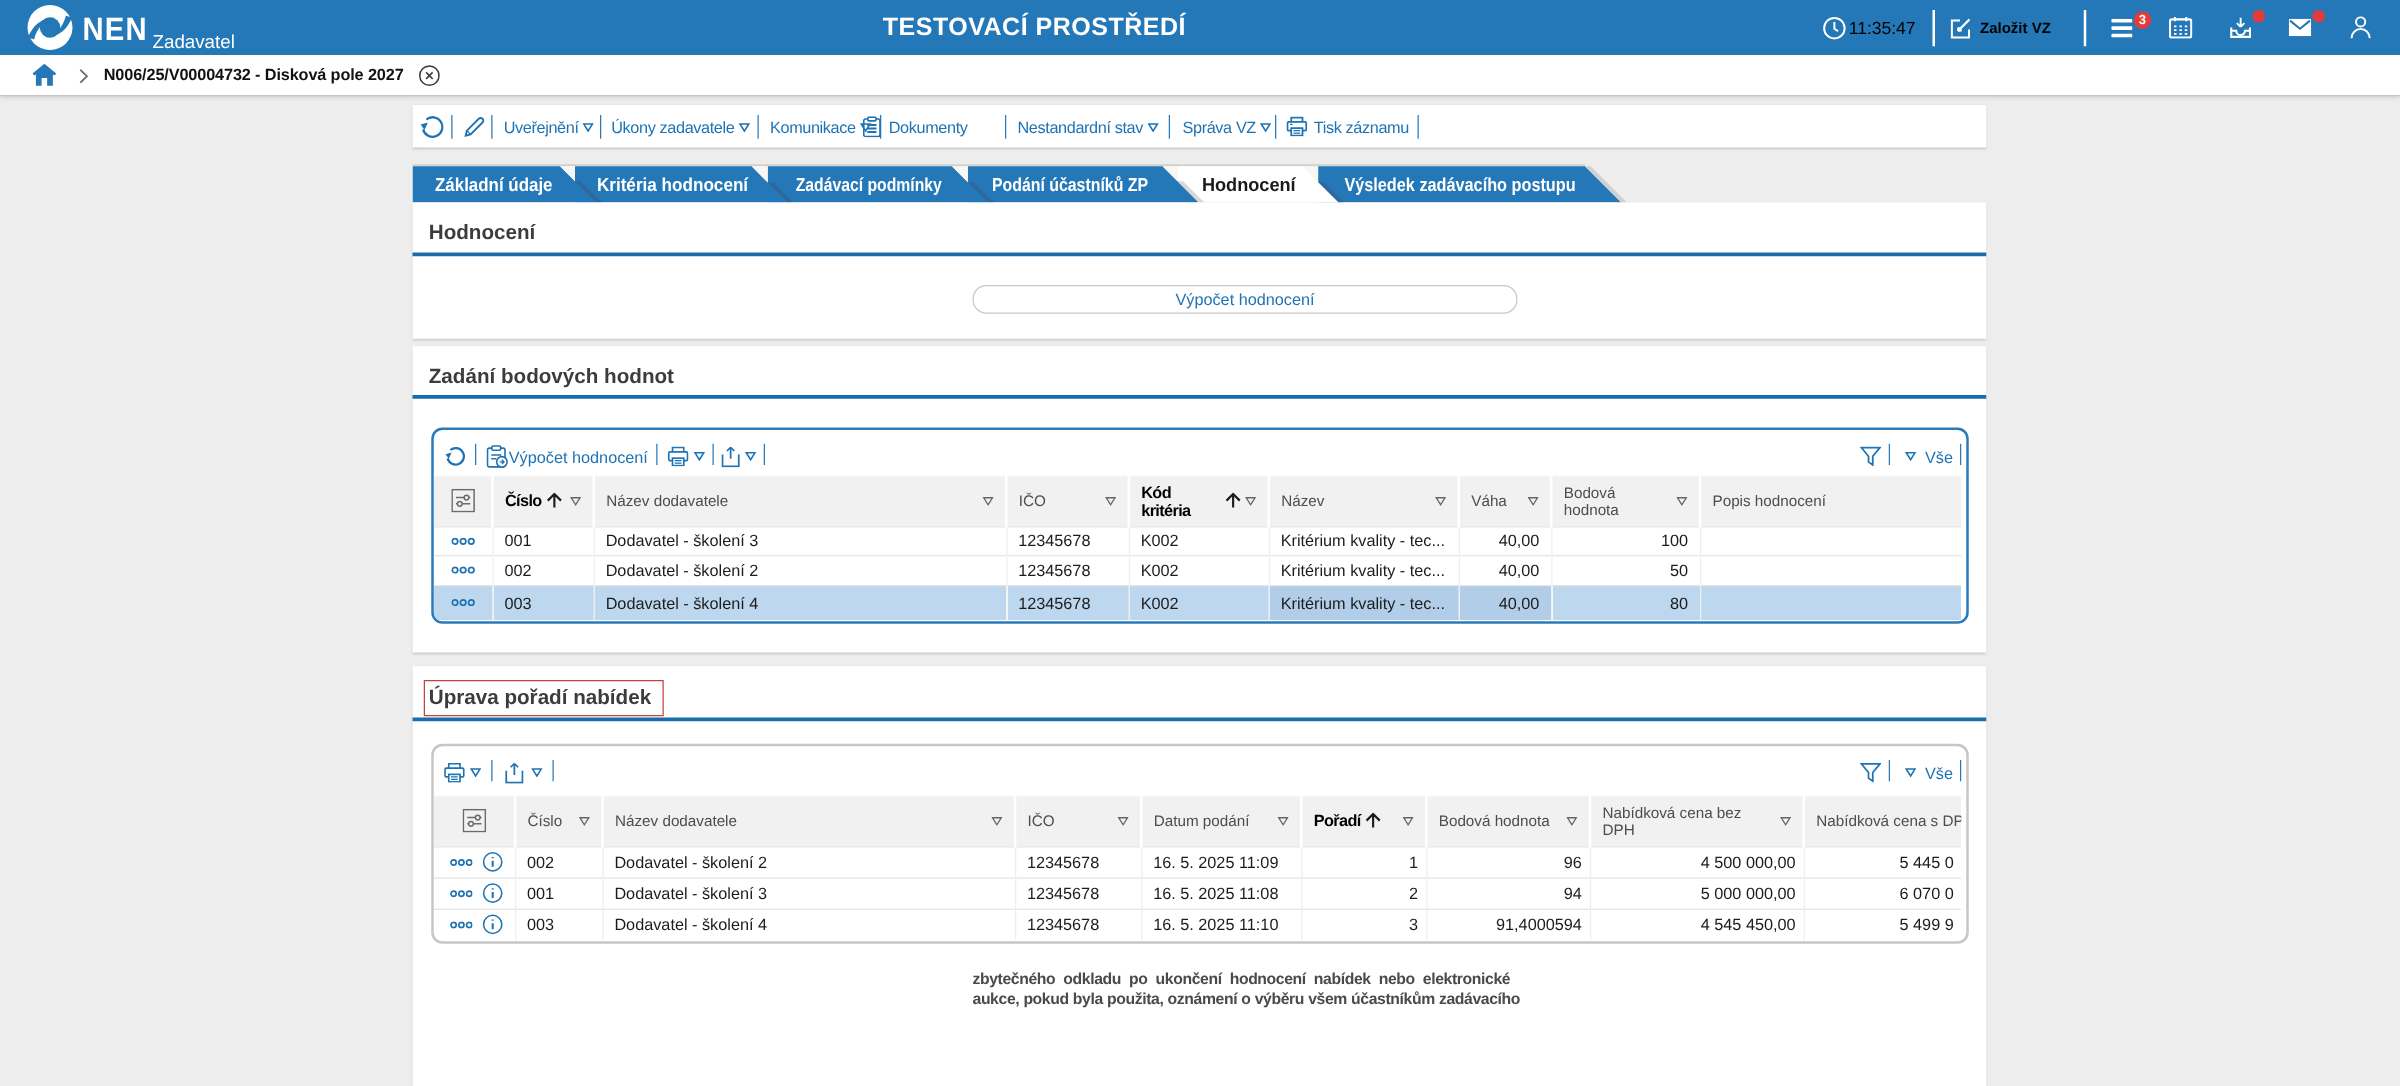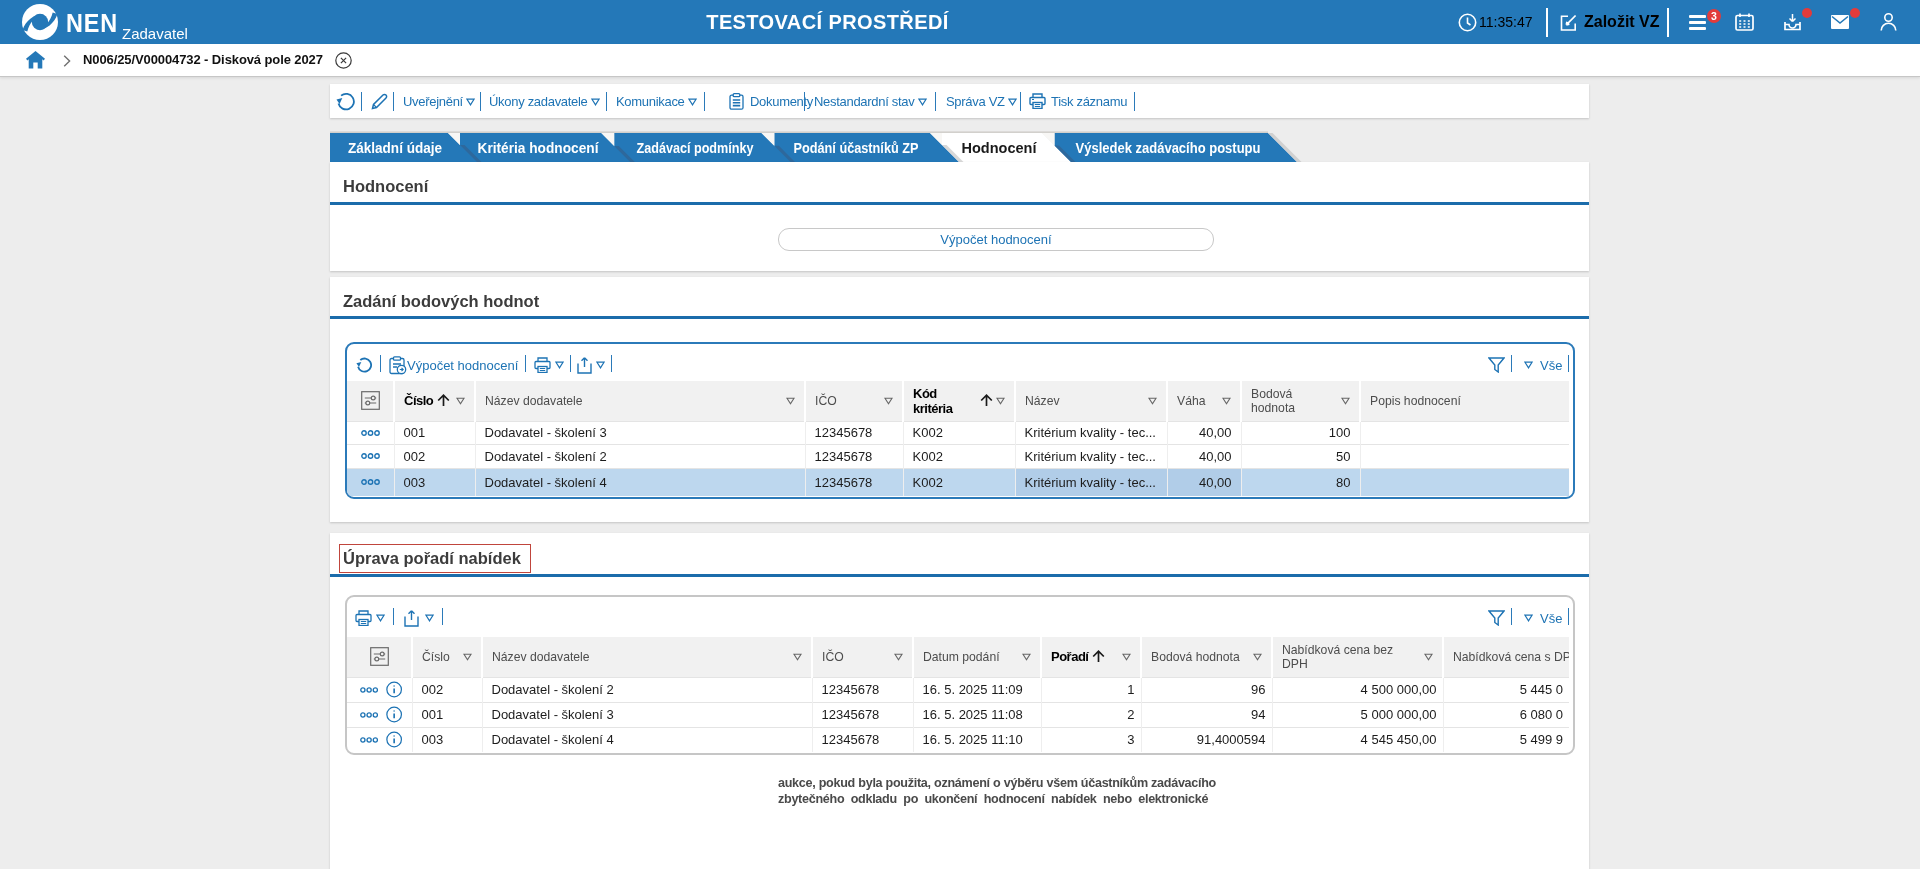--- a/index.html
+++ b/index.html
@@ -75,21 +75,21 @@
     </svg>
   </div>
   <div class="tb-ic" style="left:1479px;font-size:14px;">11:35:47</div>
   <div class="hdrdiv" style="left:1546px;"></div>
   <div class="tb-ic" style="left:1559px;">
     <svg width="19" height="19" viewBox="0 0 19 19" fill="none" stroke="#fff" stroke-width="1.6">
       <path d="M16.2 10.5 V17 H2.5 V3.3 H9"></path>
       <path d="M7.3 11.8 L16.6 2.5 M7.3 11.8 l3.1-.7 M7.3 11.8 l.7-3.1" stroke-width="1.7"></path>
     </svg>
   </div>
-  <div class="tb-ic" style="left:1584px;font-size:16px;font-weight:bold;">Založit VZ</div>
+  <div class="tb-ic" style="left:1584px;font-size:12px;font-weight:bold;">Založit VZ</div>
   <div class="hdrdiv" style="left:1667px;"></div>
   <div class="tb-ic" style="left:1689px;">
     <svg width="17" height="15" viewBox="0 0 17 15">
         <g fill="#fff">
           <rect y="0" width="17" height="3" rx="1"></rect>
           <rect y="6" width="17" height="3" rx="1"></rect>
           <rect y="12" width="17" height="3" rx="1"></rect>
         </g>
       </svg>
   </div>
@@ -188,21 +188,21 @@
         </svg></span></div>
   <div class="tsep" style="left:150px;"></div>
   <div class="tlink" style="left:159px;">Úkony zadavatele&nbsp;<span class="dtri"><svg width="9" height="8" viewBox="0 0 9 8" fill="none" stroke="#1d73b4" stroke-width="1.2">
           <path d="M1 1.2 H8 L4.5 6.8 Z"></path>
         </svg></span></div>
   <div class="tsep" style="left:276px;"></div>
   <div class="tlink" style="left:286px;">Komunikace&nbsp;<span class="dtri"><svg width="9" height="8" viewBox="0 0 9 8" fill="none" stroke="#1d73b4" stroke-width="1.2">
           <path d="M1 1.2 H8 L4.5 6.8 Z"></path>
         </svg></span></div>
   <div class="tsep" style="left:374px;"></div>
-  <div class="tlink" style="left:399px;"><svg style="margin-right:6px;" width="15" height="17" viewBox="0 0 15 17" fill="none" stroke="#1d73b4" stroke-width="1.3">
+  <div class="tlink" style="left:360px;"><svg style="margin-right:6px;" width="15" height="17" viewBox="0 0 15 17" fill="none" stroke="#1d73b4" stroke-width="1.3">
         <rect x="1" y="2.2" width="13" height="14" rx="1.5"></rect>
         <rect x="4.2" y="0.7" width="6.6" height="3" rx="1" fill="#fff"></rect>
         <path d="M3.8 7 h7.4 M3.8 9.8 h7.4 M3.8 12.6 h7.4" stroke-width="1.6"></path>
       </svg>Dokumenty</div>
   <div class="tsep" style="left:474px;"></div>
   <div class="tlink" style="left:484px;">Nestandardní stav&nbsp;<span class="dtri"><svg width="9" height="8" viewBox="0 0 9 8" fill="none" stroke="#1d73b4" stroke-width="1.2">
           <path d="M1 1.2 H8 L4.5 6.8 Z"></path>
         </svg></span></div>
   <div class="tsep" style="left:605px;"></div>
   <div class="tlink" style="left:616px;">Správa VZ&nbsp;<span class="dtri"><svg width="9" height="8" viewBox="0 0 9 8" fill="none" stroke="#1d73b4" stroke-width="1.2">
@@ -590,21 +590,21 @@
                 </svg>
               </div>
             </td>
         <td>001</td>
             <td>Dodavatel - školení 3</td>
             <td>12345678</td>
             <td>16. 5. 2025 11:08</td>
             <td class="num">2</td>
             <td class="num">94</td>
             <td class="num">5 000 000,00</td>
-            <td class="num">6 080 0</td>
+            <td class="num">6 070 0</td>
       </tr>
       <tr style="height:25px;">
         <td>
               <div style="display:flex;align-items:center;gap:8px;padding-left:4px;">
                 <svg width="19" height="6" viewBox="0 0 19 6" fill="none" stroke="#1d73b4" stroke-width="1.4">
                   <circle cx="3" cy="3" r="2.2"></circle>
                   <circle cx="9.5" cy="3" r="2.2"></circle>
                   <circle cx="16" cy="3" r="2.2"></circle>
                 </svg>
                 <svg width="17" height="17" viewBox="0 0 17 17" fill="none" stroke="#1d73b4" stroke-width="1.3">
@@ -619,16 +619,16 @@
             <td>16. 5. 2025 11:10</td>
             <td class="num">3</td>
             <td class="num">91,4000594</td>
             <td class="num">4 545 450,00</td>
             <td class="num">5 499 9</td>
       </tr>
     </tbody>
       </table>
   </div>
   <div id="para">
+      <div class="pl" id="pl2" style="word-spacing:3.2px;">zbytečného odkladu po ukončení hodnocení nabídek nebo elektronické</div>
       <div class="pl" id="pl3" style="word-spacing:0.1px;">aukce, pokud byla použita, oznámení o výběru všem účastníkům zadávacího</div>
-      <div class="pl" id="pl2" style="word-spacing:3.2px;">zbytečného odkladu po ukončení hodnocení nabídek nebo elektronické</div>
     </div>
 </div>
 
 </body></html>

